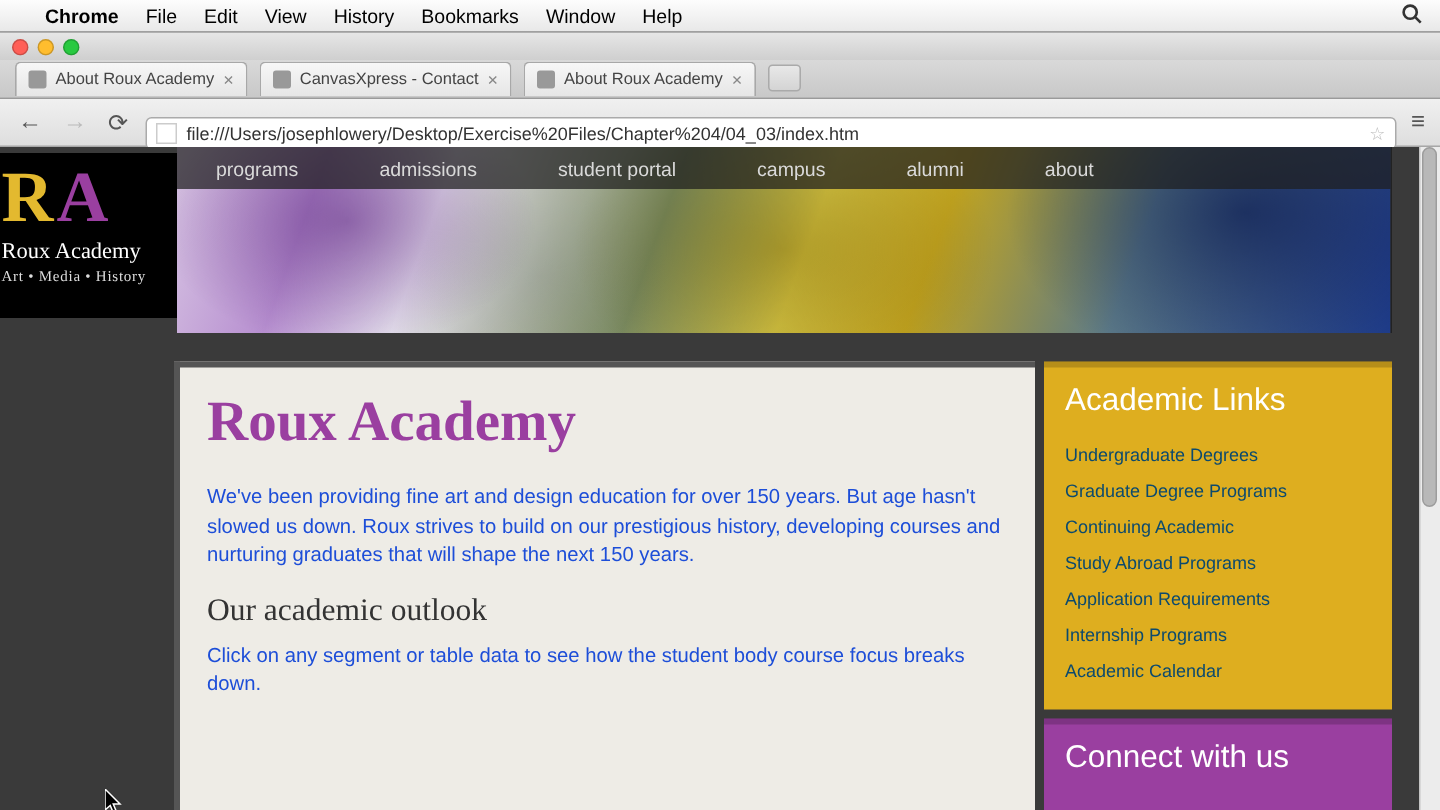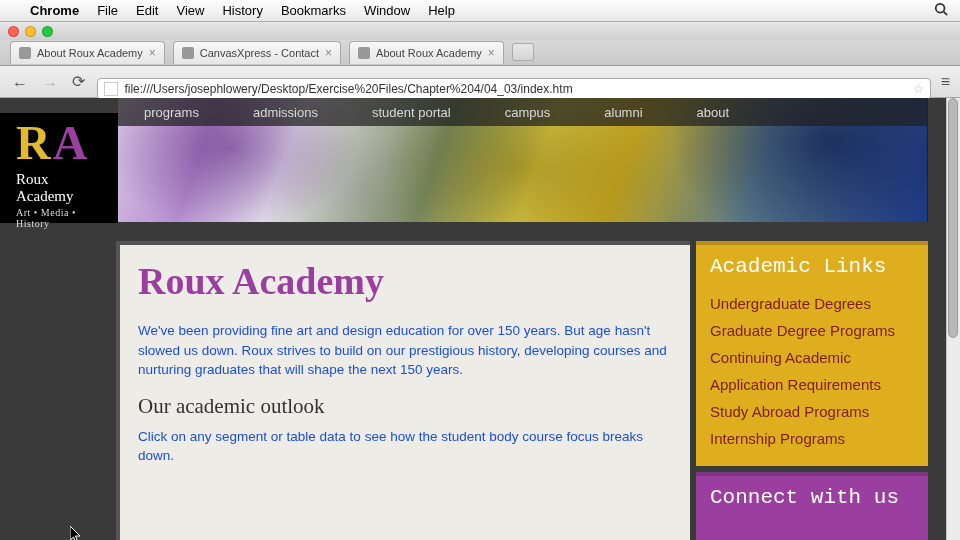--- a/index.html
+++ b/index.html
@@ -90,22 +90,22 @@
 }
 .scroll-track { position:absolute; right:0; top:0; width:14px; height:100%; background:#ececec; border-left:1px solid #c4c4c4;}
 .scroll-thumb { position:absolute; right:2px; top:0; width:10px; height:240px; background:#b8b8b8; border-radius:5px; border:1px solid #9c9c9c;}
 
 .site {
   position: absolute; left: 0; top: 0; right: 14px;
 }
 
 
 .logo-block {
-  position: absolute; left: 0; top: 15px; width: 118px; height: 110px;
-  background: #000; color:#fff; padding: 6px 16px;
+  position: absolute; left: 0; top: 4px; width: 118px; height: 110px;
+  background: #000; color:#fff; padding: 6px 1px;
   font-family: Georgia, serif;
 }
 .logo-ra { font-size: 48px; font-weight: bold; letter-spacing: 2px; line-height: 1;}
 .logo-ra .r { color: #e3b92f;}
 .logo-ra .a { color: #9a3fa0;}
 .logo-name { font-size: 15px; margin-top: 4px; font-family: Georgia, serif;}
 .logo-sub { font-size: 10px; color:#ddd; margin-top: 2px; letter-spacing: 0.5px;}
 
 
 .page-header {
@@ -144,24 +144,24 @@
   padding: 14px 18px 28px 18px; color:#222;
 }
 .main-col h1 {
   font-family: "Rockwell", Georgia, serif; color:#9a3fa0; font-size: 38px; font-weight: bold; margin-bottom: 18px;
 }
 .main-col p { font-size: 13.5px; line-height: 1.45; margin-bottom: 14px; color:#1d4ed8;}
 .main-col h2 { font-family: Georgia, serif; font-size: 21px; color:#333; margin: 10px 0 8px; font-weight: normal;}
 
 .side-col { width: 232px; display:flex; flex-direction:column; gap:6px;}
 .panel { padding: 10px 14px 14px; border-top:4px solid rgba(0,0,0,0.18);}
-.panel h3 { font-family: Liberation Mono, monospace; font-size: 21px; color:#fff; margin-bottom: 12px; font-weight: normal;}
+.panel h3 { font-family: Liberation Sans, sans-serif; font-size: 21px; color:#fff; margin-bottom: 12px; font-weight: normal;}
 .academic-panel { background:#deae1f; }
 .academic-panel ul { list-style:none; }
-.academic-panel li { color:#7f1d1d; font-size:15px; padding:5px 0; }
+.academic-panel li { color:#0c4a6e; font-size:12px; padding:5px 0; }
 .connect-panel { background:#9a3fa0; min-height: 72px;}
 
 
 .watermark {
   position:absolute; right:14px; bottom:6px; color:rgba(255,255,255,0.9);
   font-size:30px; font-family: Arial, sans-serif; letter-spacing:1px;
   text-shadow: 0 0 6px rgba(0,0,0,0.6);
 }
 .watermark .thin { font-weight:300; color:rgba(255,255,255,0.85);}
 
@@ -259,23 +259,24 @@
           <h2>Our academic outlook</h2>
           <p>Click on any segment or table data to see how the student body course focus breaks down.</p>
         </div>
         <div class="side-col">
           <div class="panel academic-panel">
             <h3>Academic Links</h3>
             <ul>
               <li>Undergraduate Degrees</li>
               <li>Graduate Degree Programs</li>
               <li>Continuing Academic</li>
+              <li>Study Abroad Programs</li>
               <li>Application Requirements</li>
-              <li>Study Abroad Programs</li>
               <li>Internship Programs</li>
+              <li>Academic Calendar</li>
             </ul>
           </div>
           <div class="panel connect-panel">
             <h3>Connect with us</h3>
 
           </div>
         </div>
       </div>
     </div>
 

